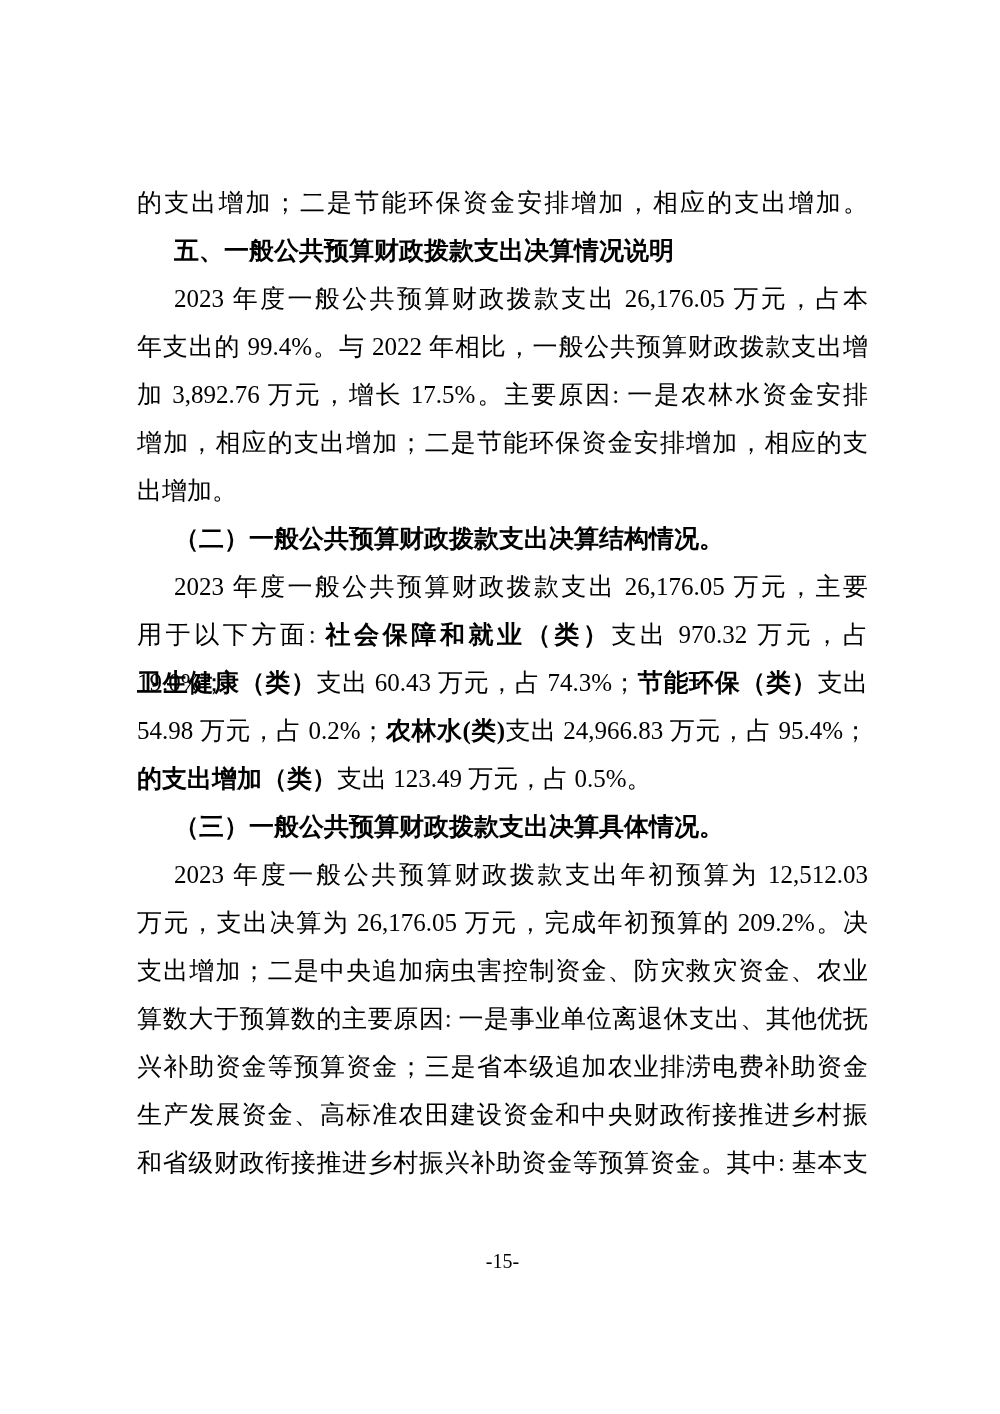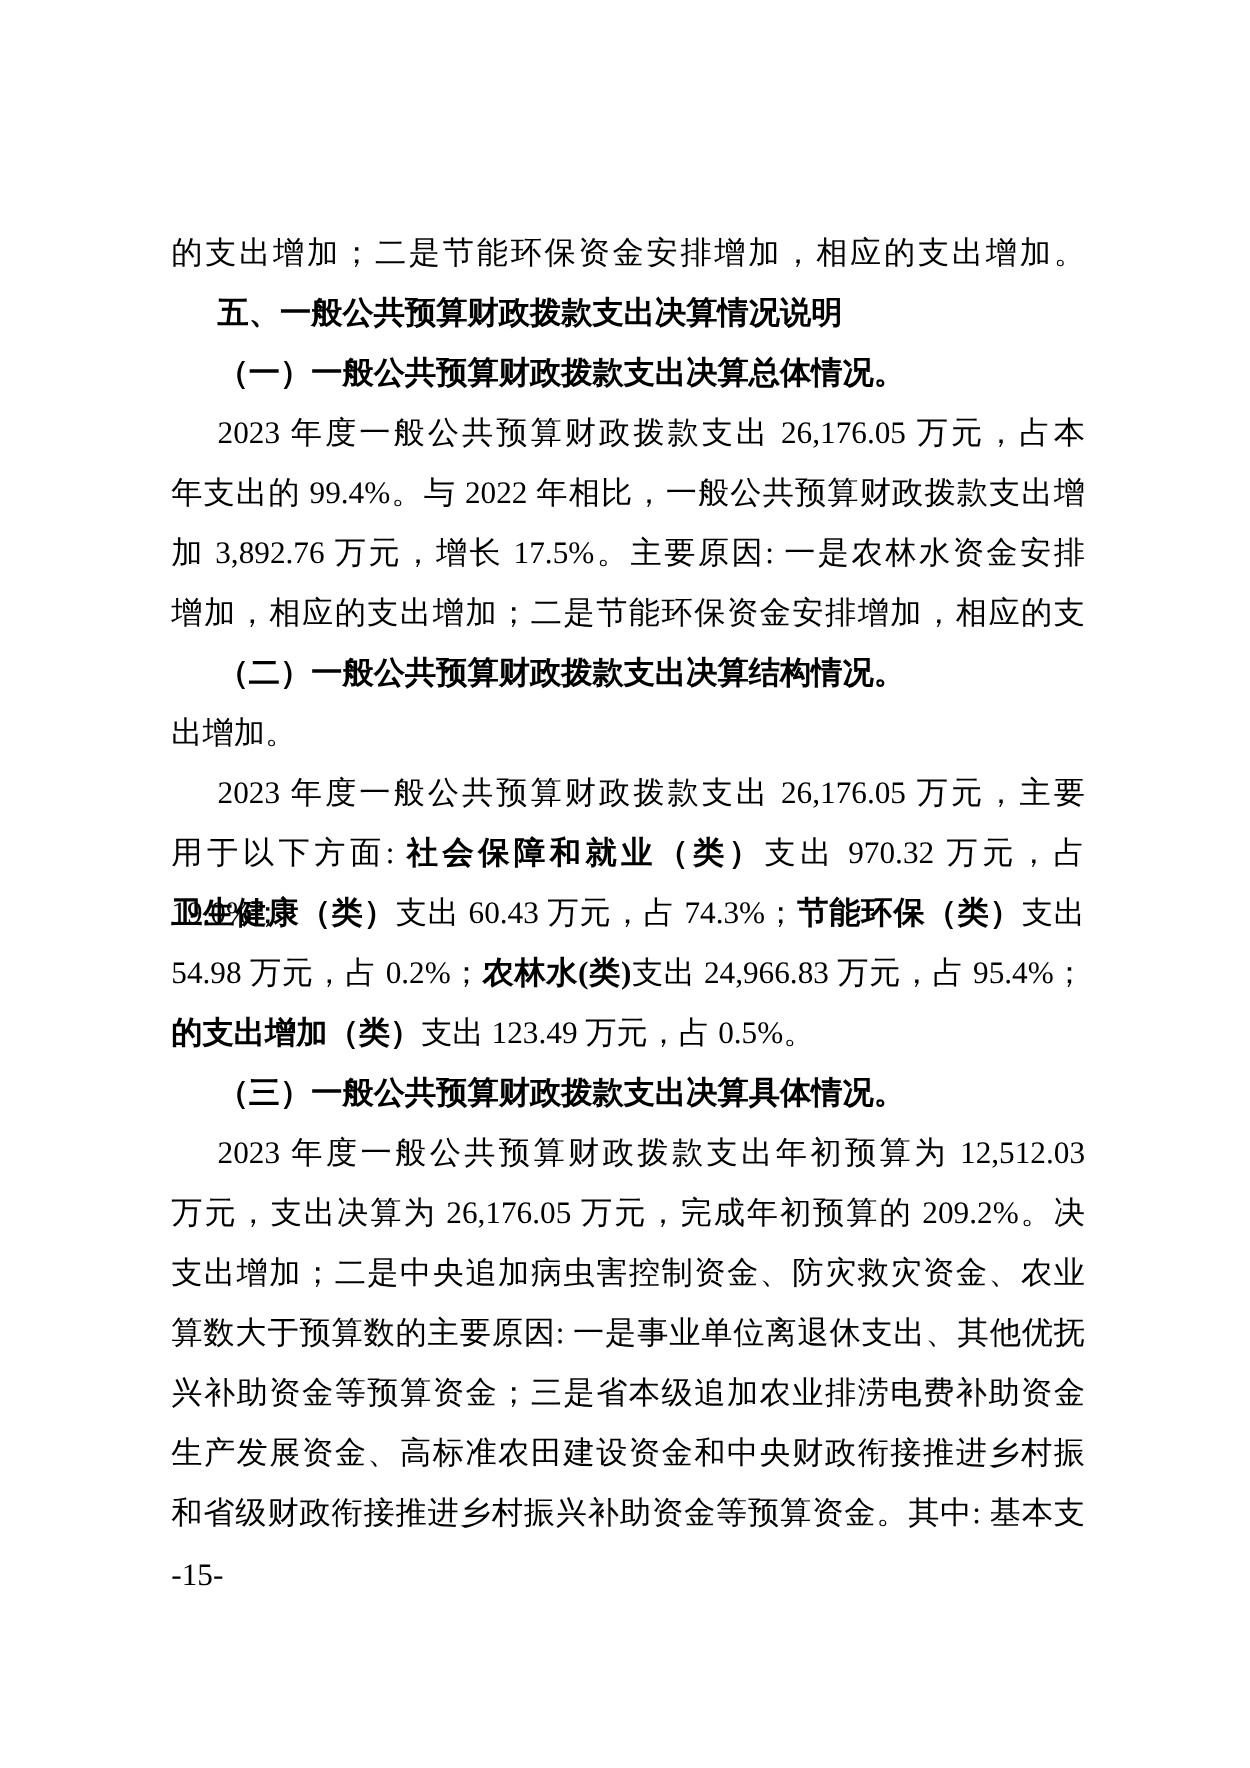--- a/index.html
+++ b/index.html
@@ -41,44 +41,43 @@
     font-weight: bold;
   }
   .heading {
     font-weight: bold;
   }
   .footer {
     position: absolute;
     left: 137px;
     top: 1248px;
     width: 731px;
-    text-align: left;
-    font-size: 25px;
+    text-align: center;
+    font-size: 20px;
     line-height: 26px;
   }
 </style>
 </head>
 <body>
 
 <div class="page">
   <div class="text-block">
 
     <div class="line stretch"><span>的支出增加；二是节能环保资金安排增加，相应的支出增加。</span></div>
 
     <div class="line indent heading"><span class="bold">五、一般公共预算财政拨款支出决算情况说明</span></div>
 
-    <div class="line indent heading"><span class="bold">（一）一般公共预算财政拨款支出决算总体情况。</span></div>
 
     <div class="line indent stretch"><span>2023 年度一般公共预算财政拨款支出 26,176.05 万元，占本</span></div>
     <div class="line stretch"><span>年支出的 99.4%。与 2022 年相比，一般公共预算财政拨款支出增</span></div>
     <div class="line stretch"><span>加 3,892.76 万元，增长 17.5%。主要原因: 一是农林水资金安排</span></div>
     <div class="line stretch"><span>增加，相应的支出增加；二是节能环保资金安排增加，相应的支</span></div>
+    <div class="line"><span>出增加。</span></div>
+
     <div class="line indent heading"><span class="bold">（二）一般公共预算财政拨款支出决算结构情况。</span></div>
-
-    <div class="line"><span>出增加。</span></div>
 
     <div class="line indent stretch"><span>2023 年度一般公共预算财政拨款支出 26,176.05 万元，主要</span></div>
 
     <div class="line stretch"><span>用于以下方面: </span><span class="bold">社会保障和就业（类）</span><span>支出 970.32 万元，占 19.0%；</span></div>
 
     <div class="line stretch"><span class="bold">卫生健康（类）</span><span>支出 60.43 万元，占 74.3%；</span><span class="bold">节能环保（类）</span><span>支出</span></div>
 
     <div class="line stretch"><span>54.98 万元，占 0.2%；</span><span class="bold">农林水(类)</span><span>支出 24,966.83 万元，占 95.4%；</span></div>
 
     <div class="line"><span class="bold">的支出增加（类）</span><span>支出 123.49 万元，占 0.5%。</span></div>

